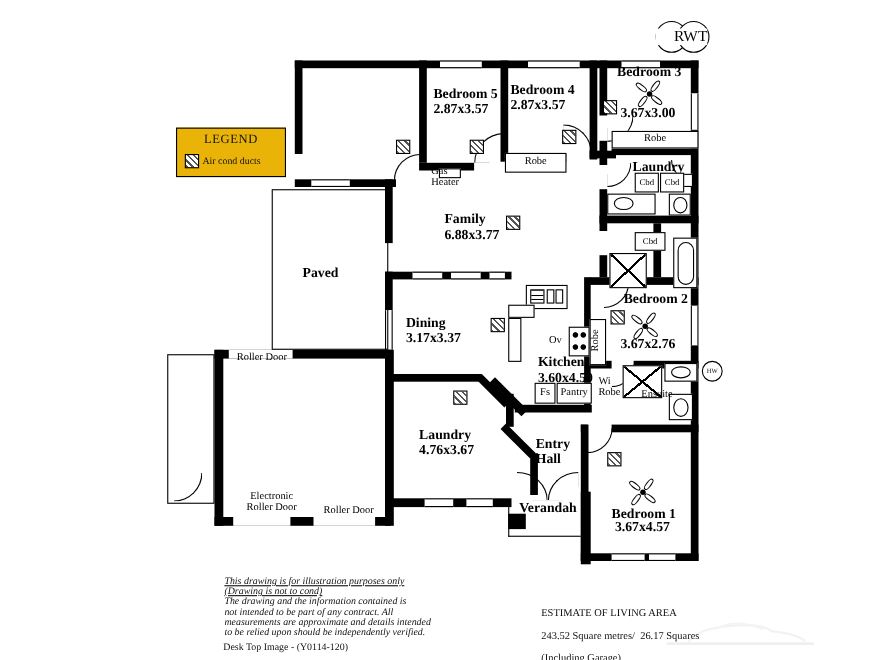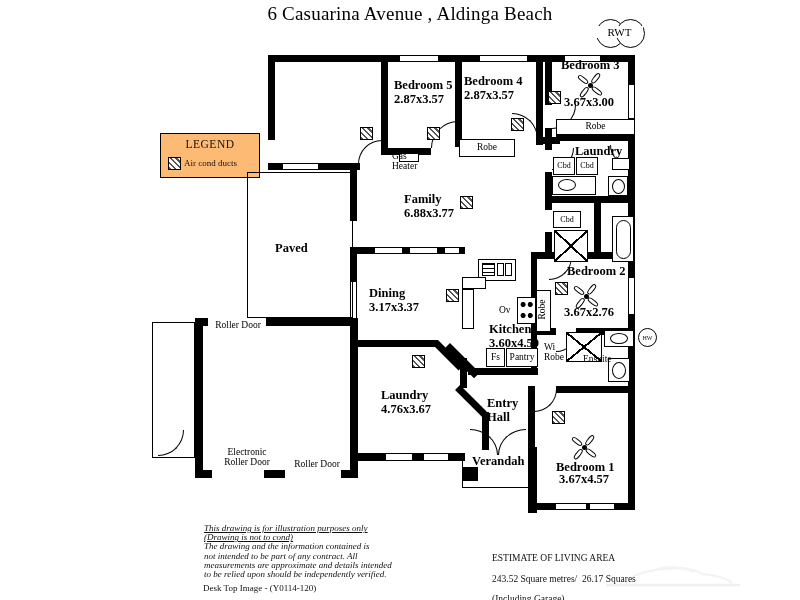--- a/index.html
+++ b/index.html
@@ -33,44 +33,43 @@
   .dots{background-image:
      radial-gradient(circle at 30% 26%,#000 2.1px,transparent 2.9px),
      radial-gradient(circle at 72% 26%,#000 2.1px,transparent 2.9px),
      radial-gradient(circle at 30% 70%,#000 2.1px,transparent 2.9px),
      radial-gradient(circle at 72% 70%,#000 2.1px,transparent 2.9px);}
   .stripes{background:repeating-linear-gradient(to bottom,#000 0 1px,#fff 1px 4px);border:1.3px solid #000;box-sizing:border-box;}
   
   .lbl{position:absolute;white-space:pre-line;line-height:1.1;color:#000;}
   .big{font-weight:bold;font-size:12.5px;}
   .mid{font-size:9.5px;}
-  .tiny{font-size:8px;}
+  .tiny{font-size:8px;margin-left:24px;}
   .boxed{border:1.6px solid #000;background:#fff;box-sizing:border-box;display:flex;
          align-items:center;justify-content:center;white-space:pre;line-height:1;}
   .circle-tag{position:absolute;border:1.5px solid #000;border-radius:50%;background:#fff;
          display:flex;align-items:center;justify-content:center;}
-  #legend-box{position:absolute;left:160px;top:133px;width:98px;height:43px;border:1.5px solid #000;background:#fdba74;}
+  #legend-box{position:absolute;left:160px;top:116px;width:98px;height:43px;border:1.5px solid #000;background:#eab308;}
   #legend-title{position:absolute;left:0;top:4px;width:100%;text-align:center;font-size:11.5px;letter-spacing:.5px;}
   #legend-item{position:absolute;left:23px;top:24px;font-size:9px;}
   #legend-duct{left:7px;top:23px;}
   #disclaimer{position:absolute;left:204px;top:524px;font-size:9px;line-height:1.02;font-style:italic;}
   #disclaimer .u{text-decoration:underline;}
   #credit{position:absolute;left:203px;top:583px;font-size:9px;}
   #estimate{position:absolute;left:492px;top:543px;font-size:9.5px;line-height:1.08;white-space:pre-line;}
   #car-mark{position:absolute;left:598px;top:552px;opacity:.55;}
 </style>
 </head>
 <body>
 
 <div id="page">
-  <div id="title">6 Casuarina Avenue , Aldinga Beach</div>
 
   <div class="circle-tag" style="left:596px;top:19px;width:27px;height:27px;"></div>
   <div class="circle-tag" style="left:616px;top:19px;width:27px;height:27px;"></div>
-  <div class="lbl" style="left:596px;top:26px;width:47px;text-align:center;font-size:11px;background:#fff;">RWT</div>
+  <div class="lbl" style="left:596px;top:26px;width:47px;text-align:right;font-size:14px;background:#fff;">RWT</div>
 
   <div id="legend-box">
     <div id="legend-title">LEGEND</div>
     <div class="duct" id="legend-duct"></div>
     <div id="legend-item">Air cond ducts</div>
   </div>
 
   <div>
 
     <div class="wall" style="left:268px;top:55px;width:367px;height:7px;"></div>

